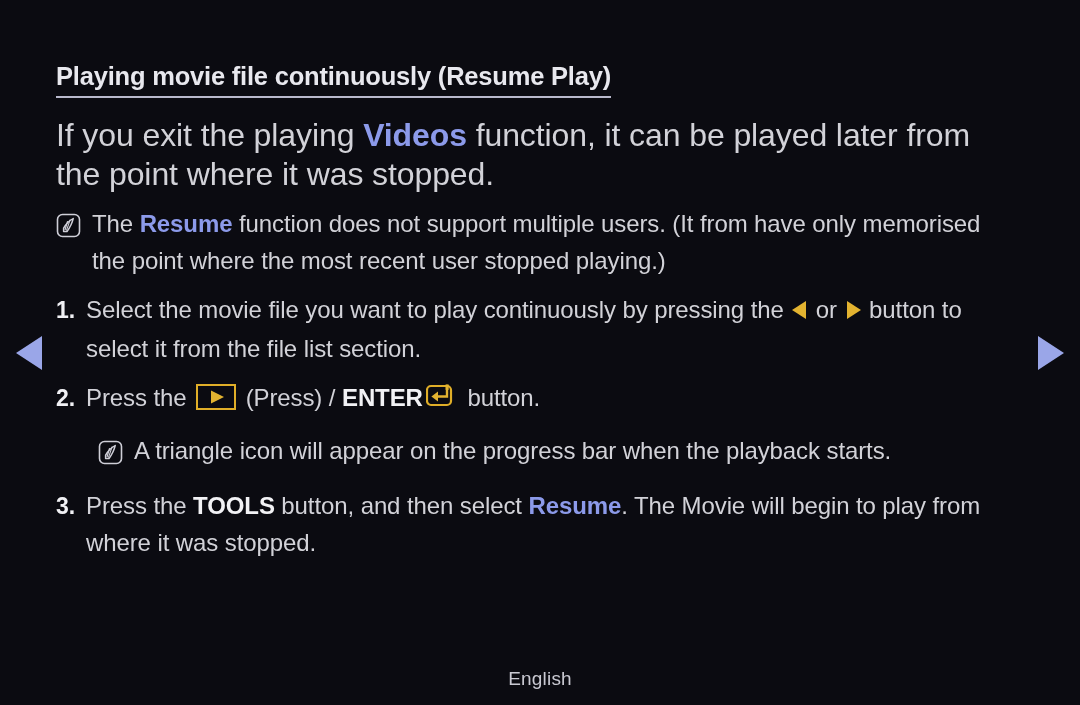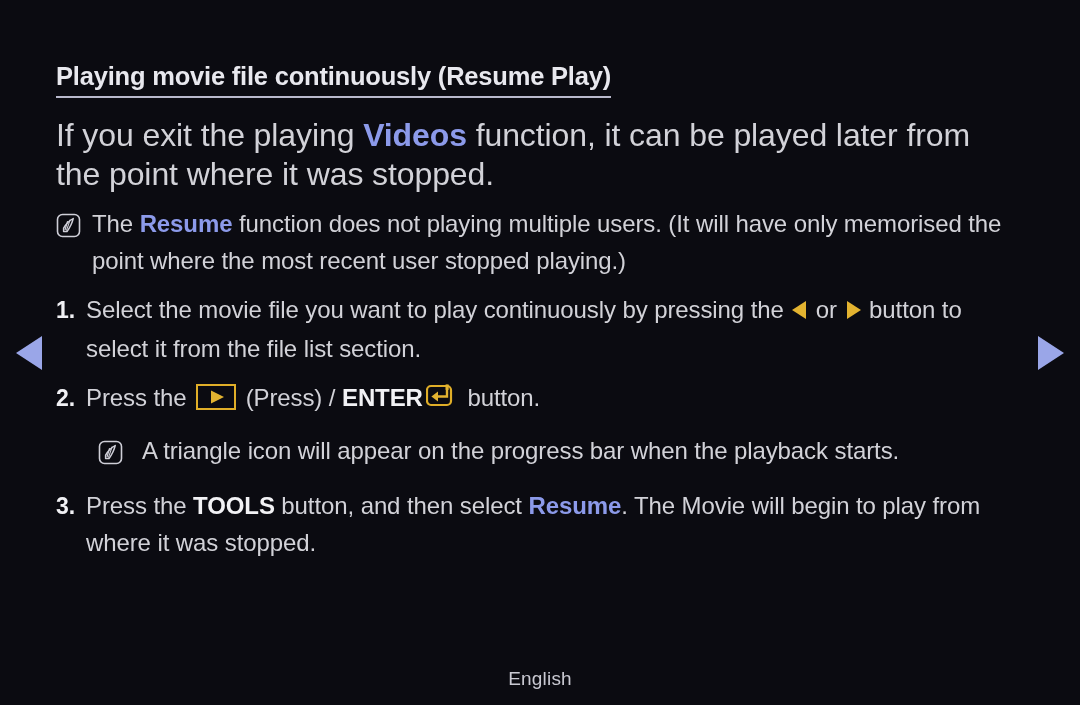--- a/index.html
+++ b/index.html
@@ -74,21 +74,21 @@
     color: #d2d2d8;
     letter-spacing: -0.1px;
   }
   .note .note-ic {
     flex: 0 0 auto;
     margin-right: 11px;
     margin-top: 6px;
   }
   .note .note-tx { flex: 1 1 auto; }
 
-  .note.indented { margin-left: 42px; gap: 8px; }
+  .note.indented { margin-left: 42px; }
 
   
   .step {
     display: flex;
     align-items: flex-start;
     margin-top: 13px;
     font-size: 24px;
     line-height: 36.5px;
     letter-spacing: -0.1px;
   }
@@ -156,21 +156,21 @@
     
     <div class="note">
       <span class="note-ic">
         <svg width="25" height="25" viewBox="0 0 25 25">
           <rect x="1.5" y="1.5" width="22" height="22" rx="5" ry="5" fill="none" stroke="#cfcfd8" stroke-width="1.6"></rect>
           <path d="M17.2 5.6 C13.6 7.4 10.2 10.6 7.6 15.1 L7.6 18.6 L11.0 18.6 C13.9 14.4 16.2 10.0 17.2 5.6 Z" fill="none" stroke="#cfcfd8" stroke-width="1.5" stroke-linejoin="round"></path>
           <path d="M11.6 8.2 L9.0 17.0" fill="none" stroke="#cfcfd8" stroke-width="1.2"></path>
           <path d="M14.2 6.6 L10.4 17.6" fill="none" stroke="#cfcfd8" stroke-width="1.1"></path>
         </svg>
       </span>
-      <span class="note-tx"><span>The </span><span class="hl">Resume</span><span> function does not playing multiple users. (It will have only memorised the point where the most recent user stopped playing.)</span></span>
+      <span class="note-tx"><span>The </span><span class="hl">Resume</span><span> function does not support multiple users. (It from have only memorised the point where the most recent user stopped playing.)</span></span>
     </div>
 
     
     <div class="step">
       <span class="step-num">1.</span>
       <span class="step-body"><span>Select the movie file you want to play continuously by pressing the </span><span class="tri-y">
           <svg width="17" height="20" viewBox="0 0 17 20">
               <polygon points="15,1 15,19 1,10" fill="#e3b330"></polygon>
             </svg>
         </span><span> or </span><span class="tri-y">

